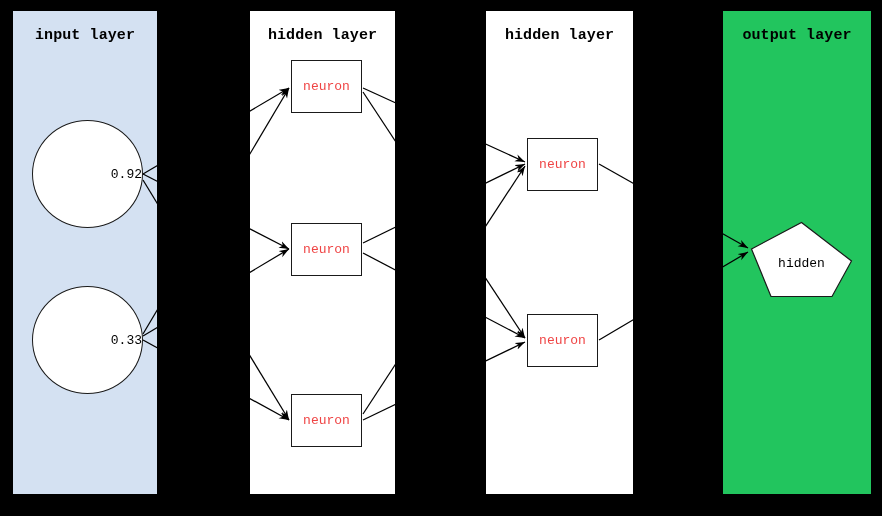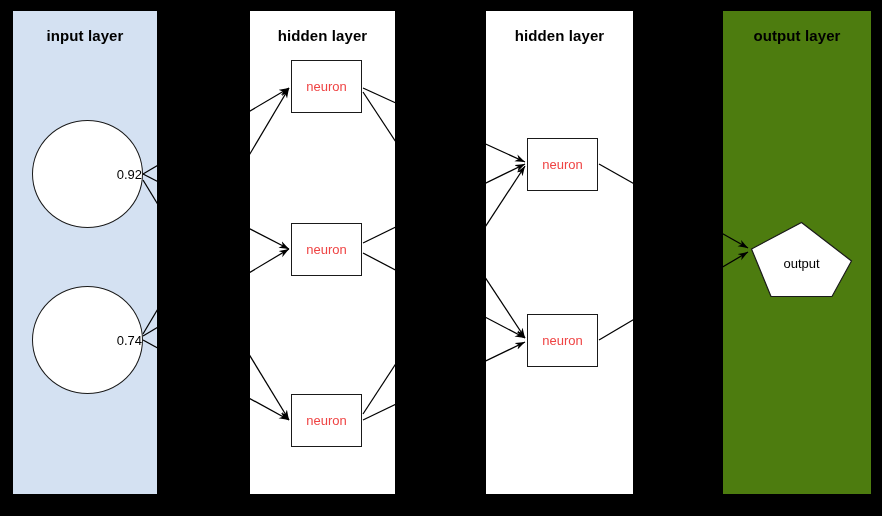--- a/index.html
+++ b/index.html
@@ -6,42 +6,42 @@
     margin: 0;
     padding: 0;
     background: #000000;
   }
   #canvas {
     position: relative;
     width: 882px;
     height: 516px;
     background: #000000;
     overflow: hidden;
-    font-family: Liberation Sans, sans-serif;
+    font-family: Liberation Mono, monospace;
   }
   .layer-panel {
     position: absolute;
     box-sizing: border-box;
     border: 1px solid #000000;
   }
   .layer-title {
     position: absolute;
     left: 0;
     right: 0;
     top: 16px;
     text-align: center;
     font-size: 15px;
     font-weight: bold;
     color: #000000;
     letter-spacing: 0.1px;
   }
   #panel-input  { left: 12px;  top: 10px; width: 146px; height: 485px; background: #d4e1f2; }
   #panel-hidden1{ left: 249px; top: 10px; width: 147px; height: 485px; background: #ffffff; }
   #panel-hidden2{ left: 485px; top: 10px; width: 149px; height: 485px; background: #ffffff; }
-  #panel-output { left: 722px; top: 10px; width: 150px; height: 485px; background: #4d7c0f; }
+  #panel-output { left: 722px; top: 10px; width: 150px; height: 485px; background: #22c55e; }
 
   .edge-svg {
     position: absolute;
     left: 0;
     top: 0;
     width: 882px;
     height: 516px;
     pointer-events: none;
   }
   .node-layer {
@@ -175,21 +175,21 @@
   <div class="mask-gap" id="gap-3"></div>
   <div class="mask-gap" id="gap-4"></div>
   <div id="gap-top"></div>
   <div id="gap-bottom"></div>
 
   <div class="node-layer">
     <div class="input-node" id="input-node-0">
       <span>0.92</span>
     </div>
     <div class="input-node" id="input-node-1">
-      <span>0.74</span>
+      <span>0.33</span>
     </div>
 
     <div class="neuron-node" id="h1-node-0">
       <span>neuron</span>
     </div>
     <div class="neuron-node" id="h1-node-1">
       <span>neuron</span>
     </div>
     <div class="neuron-node" id="h1-node-2">
       <span>neuron</span>
@@ -199,17 +199,17 @@
       <span>neuron</span>
     </div>
     <div class="neuron-node" id="h2-node-1">
       <span>neuron</span>
     </div>
 
     <div id="output-node">
       <svg width="103" height="77" viewBox="0 0 103 77">
         <polygon points="1.5,28 51.5,1.5 101.5,40 82,75.5 21,75.5" fill="#ffffff" stroke="#1a1a1a" stroke-width="1.2"></polygon>
       </svg>
-      <div class="pent-label">output</div>
+      <div class="pent-label">hidden</div>
     </div>
   </div>
 
 </div>
 
 </body></html>

